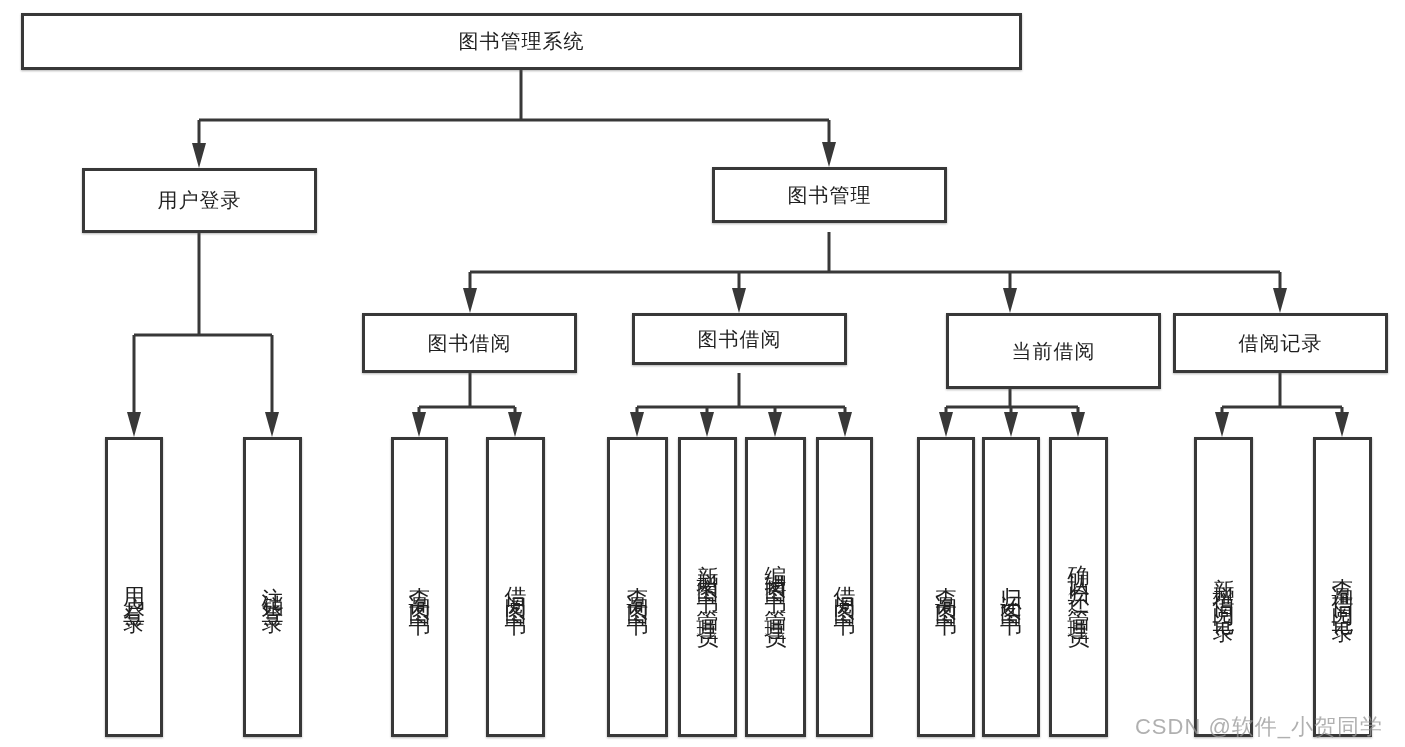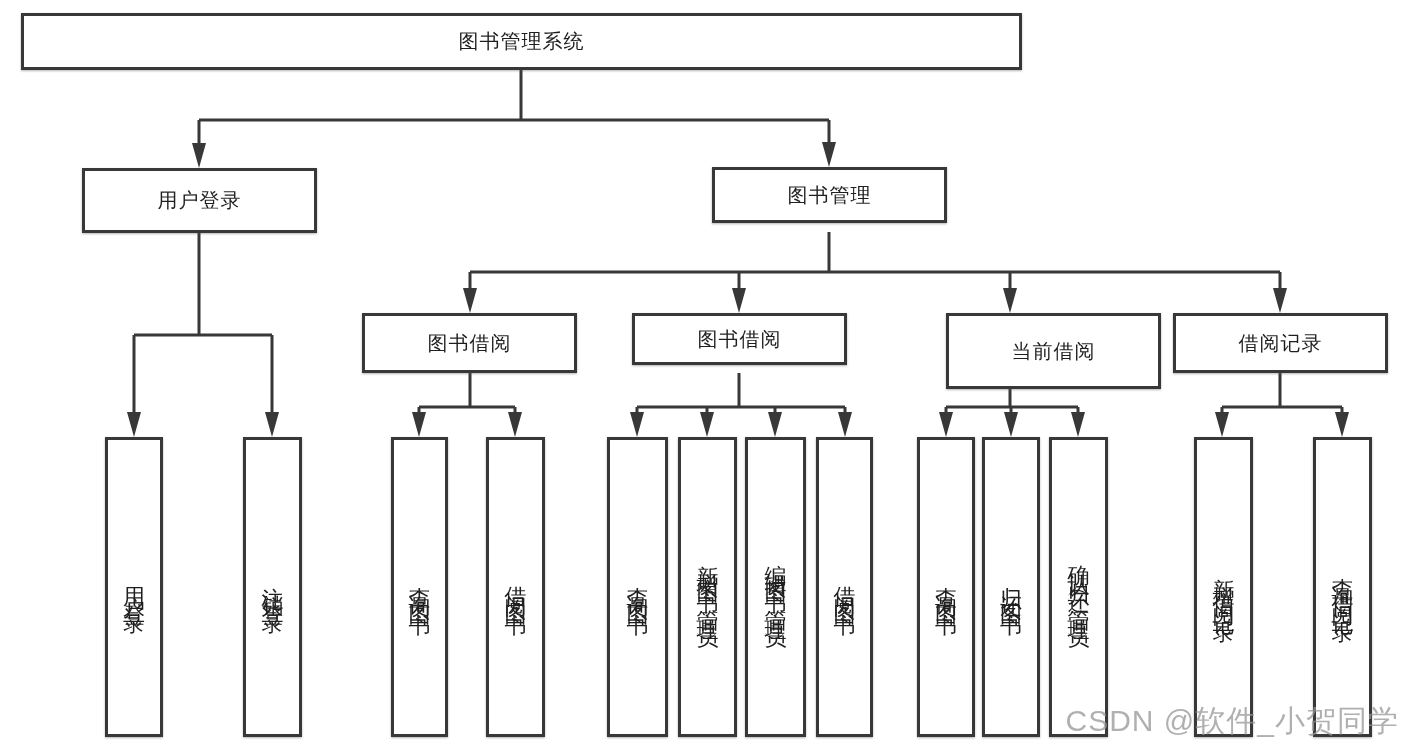--- a/index.html
+++ b/index.html
@@ -37,23 +37,23 @@
   .vbox .label {
     writing-mode: vertical-rl;
     text-orientation: mixed;
     font-size: 22px;
     line-height: 1;
     letter-spacing: 9px;
     white-space: nowrap;
   }
   .watermark {
     position: absolute;
-    right: 6px;
+    right: 22px;
     bottom: 5px;
-    font-size: 30px;
+    font-size: 22px;
     color: rgba(150,150,150,0.75);
     letter-spacing: 1px;
     z-index: 3;
     pointer-events: none;
     white-space: nowrap;
   }
 </style>
 </head>
 <body>
 

